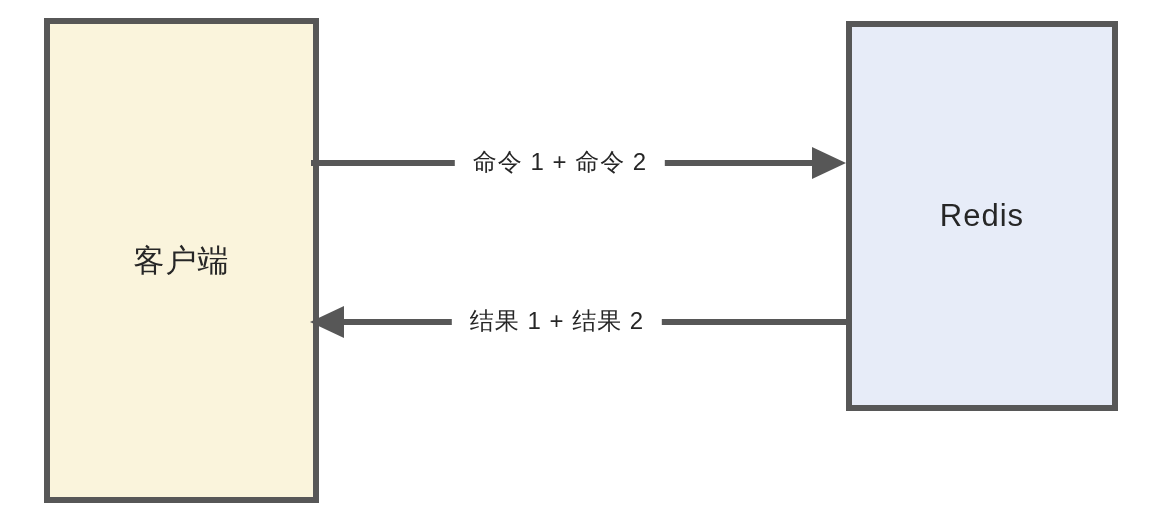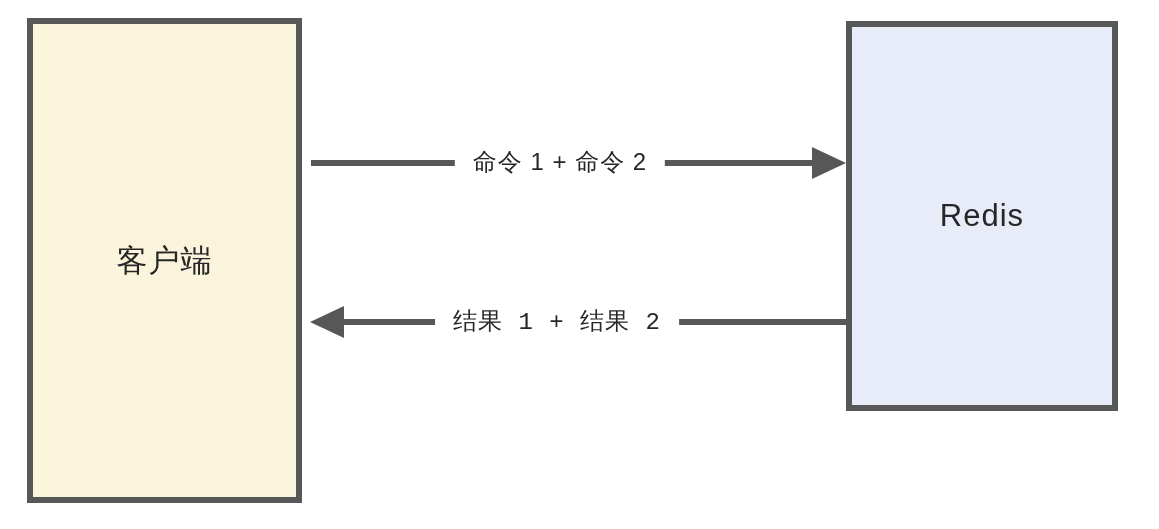--- a/index.html
+++ b/index.html
@@ -17,21 +17,21 @@
   }
   .node {
     position: absolute;
     border: 6px solid var(--border, #575757);
     box-sizing: border-box;
     display: flex;
     align-items: center;
     justify-content: center;
   }
   .node-client {
-    left: 27px;
+    left: 44px;
     top: 18px;
     width: 275px;
     height: 485px;
     background: var(--client, #FAF4DC);
   }
   .node-redis {
     left: 846px;
     top: 21px;
     width: 272px;
     height: 390px;
@@ -60,21 +60,21 @@
     position: absolute;
     transform: translate(-50%, -50%);
     background: var(--background, #ffffff);
     padding: 4px 18px;
     font-size: 24px;
     color: var(--text, #262626);
     white-space: nowrap;
     letter-spacing: 1px;
   }
   .edge-label-command { left: 560px; top: 162px; }
-  .edge-label-result  { left: 557px; top: 321px; font-family: Liberation Mono, monospace; }
+  .edge-label-result  { left: 557px; top: 321px; }
 </style>
 </head>
 <body>
 
 <div class="canvas">
 
   <div class="node node-client">
     <span class="node-label">客户端</span>
   </div>
 

